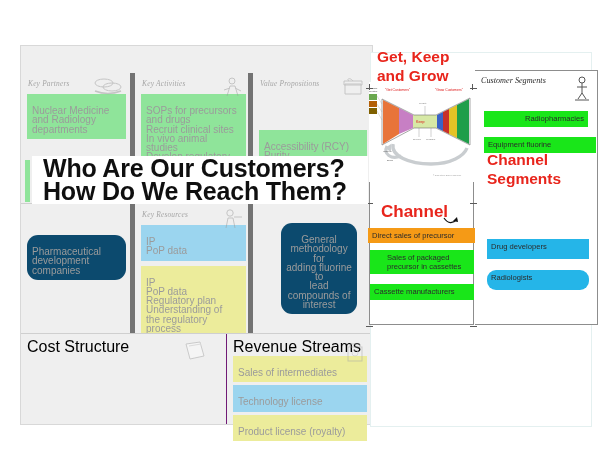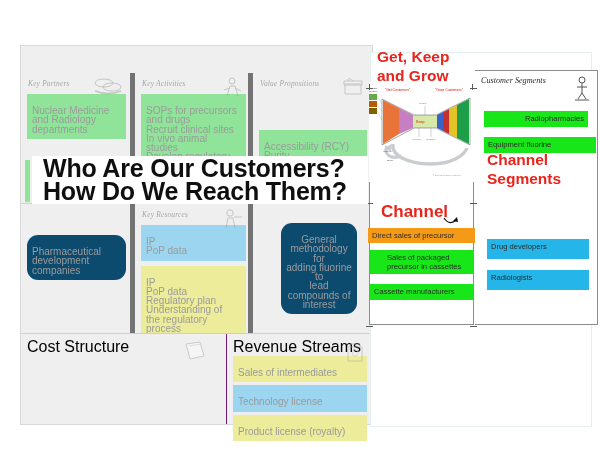--- a/index.html
+++ b/index.html
@@ -150,21 +150,21 @@
     white-space:pre-line;
   }
   .t-green{background:#19e619;}
   .t-orange{background:#f59a16;}
   .t-cyan{background:#25b5e8;}
 
   
   .seg1{left:484px;top:111px;width:104px;height:16px;text-align:right;}
   .seg2{left:484px;top:137px;width:112px;height:16px;}
   .seg3{left:487px;top:239px;width:102px;height:20px;}
-  .seg4{left:487px;top:270px;width:102px;height:20px;}
+  .seg4{left:487px;top:270px;width:102px;height:20px;border-radius:9px;}
 
   .chn1{left:368px;top:228px;width:107px;height:15px;}
   .chn2{left:370px;top:250px;width:104px;height:24px;padding-left:17px;}
   .chn3{left:370px;top:284px;width:104px;height:16px;}
 
   
   .funnel-wrap{position:absolute;left:369px;top:82px;width:112px;height:100px;z-index:28;}
 
   
   .tick{position:absolute;background:#5a5a5a;z-index:35;}

